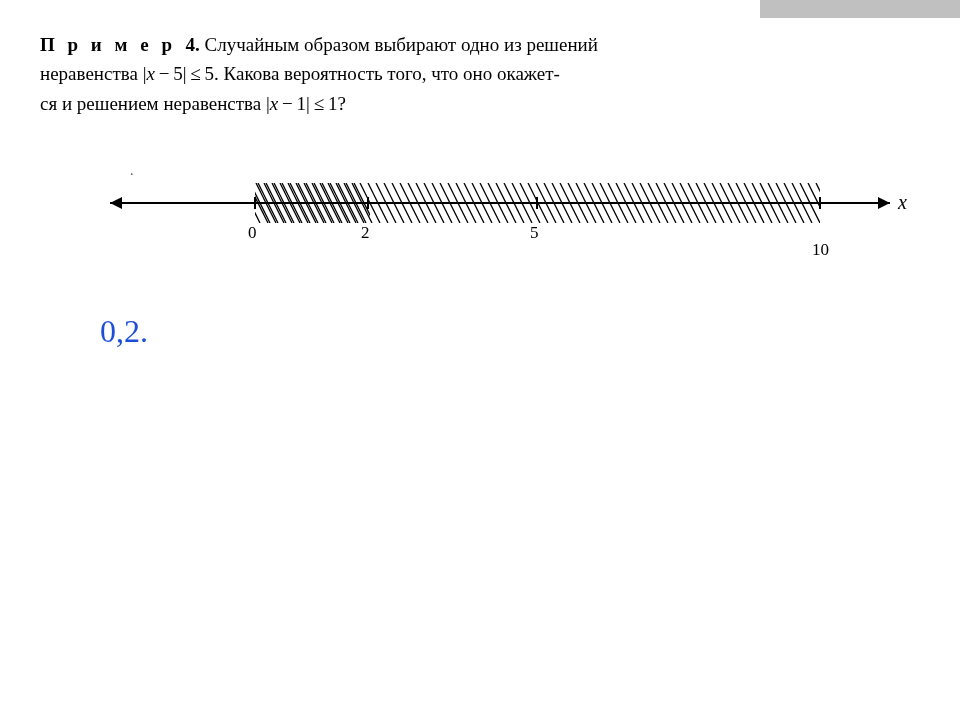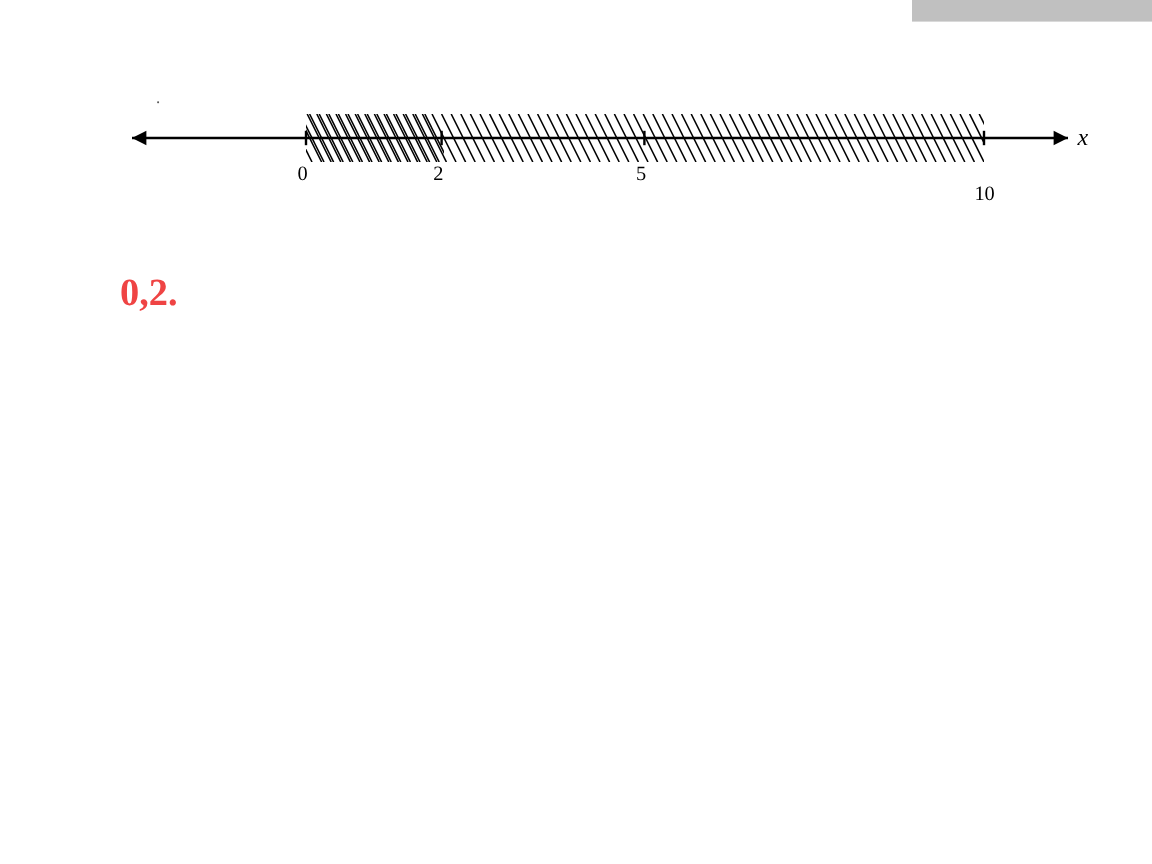--- a/index.html
+++ b/index.html
@@ -66,31 +66,36 @@
     }
 
     
     .answer-section {
       margin-top: 55px;
       margin-left: 60px;
     }
 
     .answer-text {
       font-size: 32px;
-      font-weight: bold;
-      color: #ef4444;
+      font-weight: normal;
+      color: #1d4ed8;
     }
   </style>
 </head>
 <body>
 
 <div class="top-bar"></div>
 
 <div class="content">
 
+  <div class="problem-text">
+    <span class="bold-spaced">П р и м е р</span>&nbsp;&nbsp;<strong>4.</strong> Случайным образом выбирают одно из решений<br>
+    неравенства |<em>x</em> − 5| ≤ 5. Какова вероятность того, что оно окажет-<br>
+    ся и решением неравенства |<em>x</em> − 1| ≤ 1?
+  </div>
 
   <div class="number-line-section">
     <span class="dot-small">.</span>
 
     <svg class="number-line-svg" viewBox="0 0 820 70" xmlns="http://www.w3.org/2000/svg">
 
       <line x1="10" y1="30" x2="790" y2="30" stroke="black" stroke-width="2.2"></line>
 
       <polygon points="790,30 778,24 778,36" fill="black"></polygon>
 

